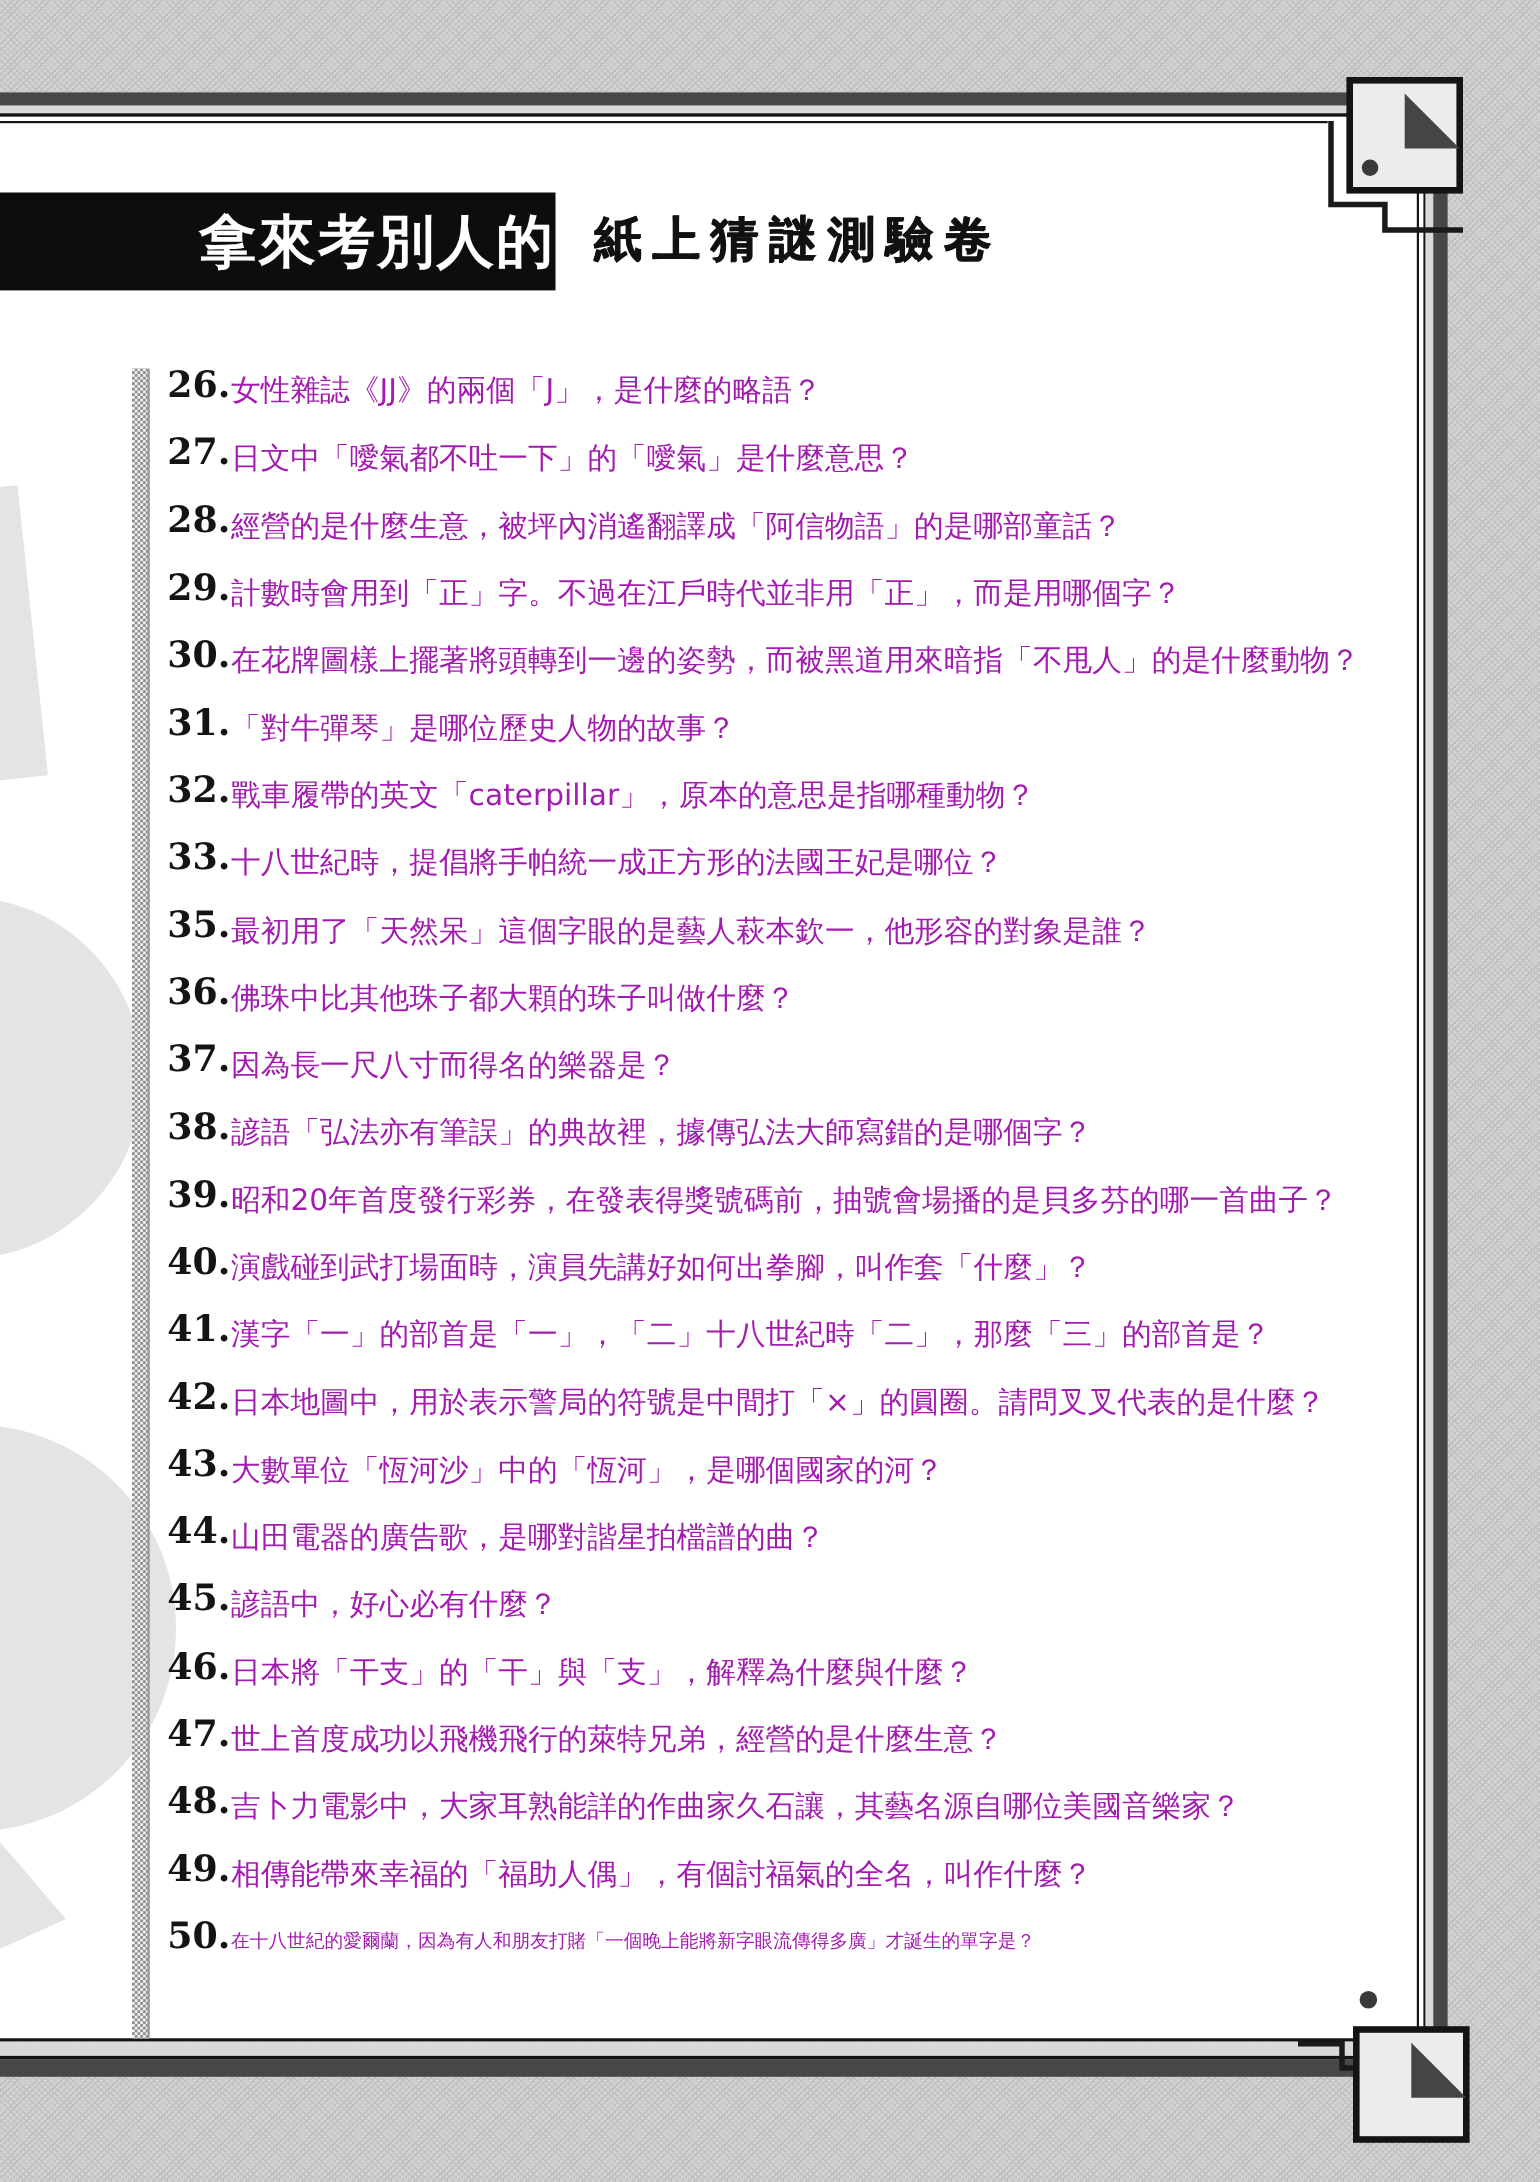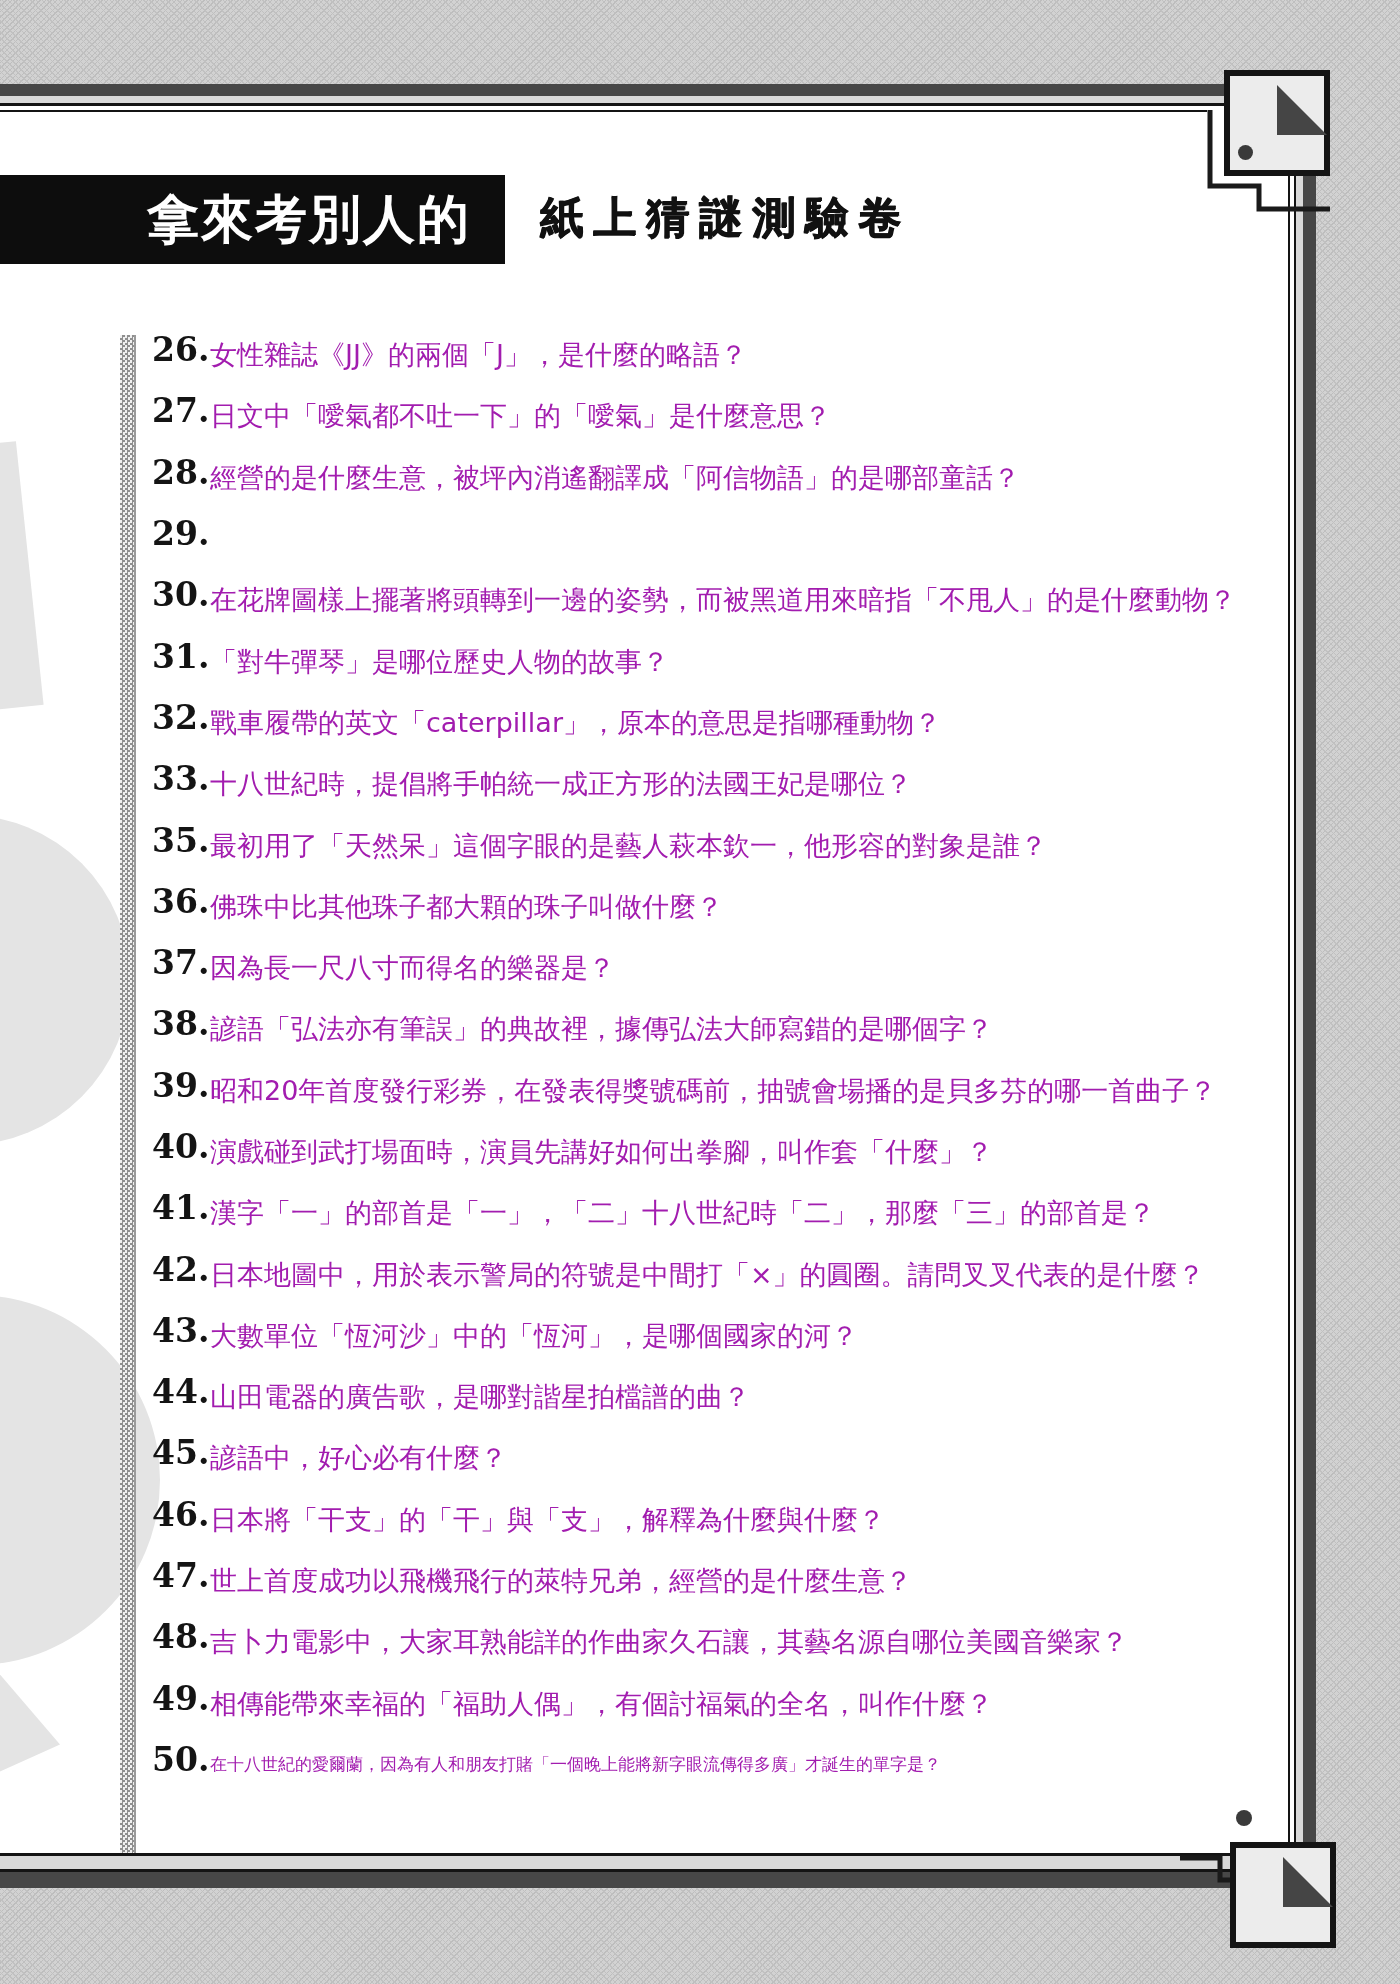--- a/index.html
+++ b/index.html
@@ -52,21 +52,21 @@
 
   
   .dot{background:#3a3a3a;border-radius:50%;}
   .dot-top{left:1238px;top:145px;width:15px;height:15px;}
   .dot-bottom{left:1236px;top:1810px;width:16px;height:16px;}
 
   
   .badge{
     left:0;top:175px;width:505px;height:89px;background:#0d0d0d;
     display:flex;align-items:center;justify-content:flex-end;
-    padding-right:34px;box-sizing:border-box;
+    box-sizing:border-box;
   }
   .badge-text{
     color:#ffffff;font-family:"DejaVu Serif", serif;font-weight:bold;
     font-size:52px;letter-spacing:2px;white-space:nowrap;
   }
   .main-title{
     left:540px;top:172px;height:92px;display:flex;align-items:center;
     color:#111111;font-weight:700;font-size:43px;letter-spacing:10px;
     white-space:nowrap;text-shadow:1px 0 #111,0 1px #111;
   }
@@ -153,20 +153,21 @@
       <span class="q-text">日文中「噯氣都不吐一下」的「噯氣」是什麼意思？</span>
     </div>
 
     <div class="q-row">
       <span class="q-num">28.</span>
       <span class="q-text">經營的是什麼生意，被坪內消遙翻譯成「阿信物語」的是哪部童話？</span>
     </div>
 
     <div class="q-row">
       <span class="q-num">29.</span>
+      <span class="q-text">計數時會用到「正」字。不過在江戶時代並非用「正」，而是用哪個字？</span>
     </div>
 
     <div class="q-row">
       <span class="q-num">30.</span>
       <span class="q-text">在花牌圖樣上擺著將頭轉到一邊的姿勢，而被黑道用來暗指「不甩人」的是什麼動物？</span>
     </div>
 
     <div class="q-row">
       <span class="q-num">31.</span>
       <span class="q-text">「對牛彈琴」是哪位歷史人物的故事？</span>

